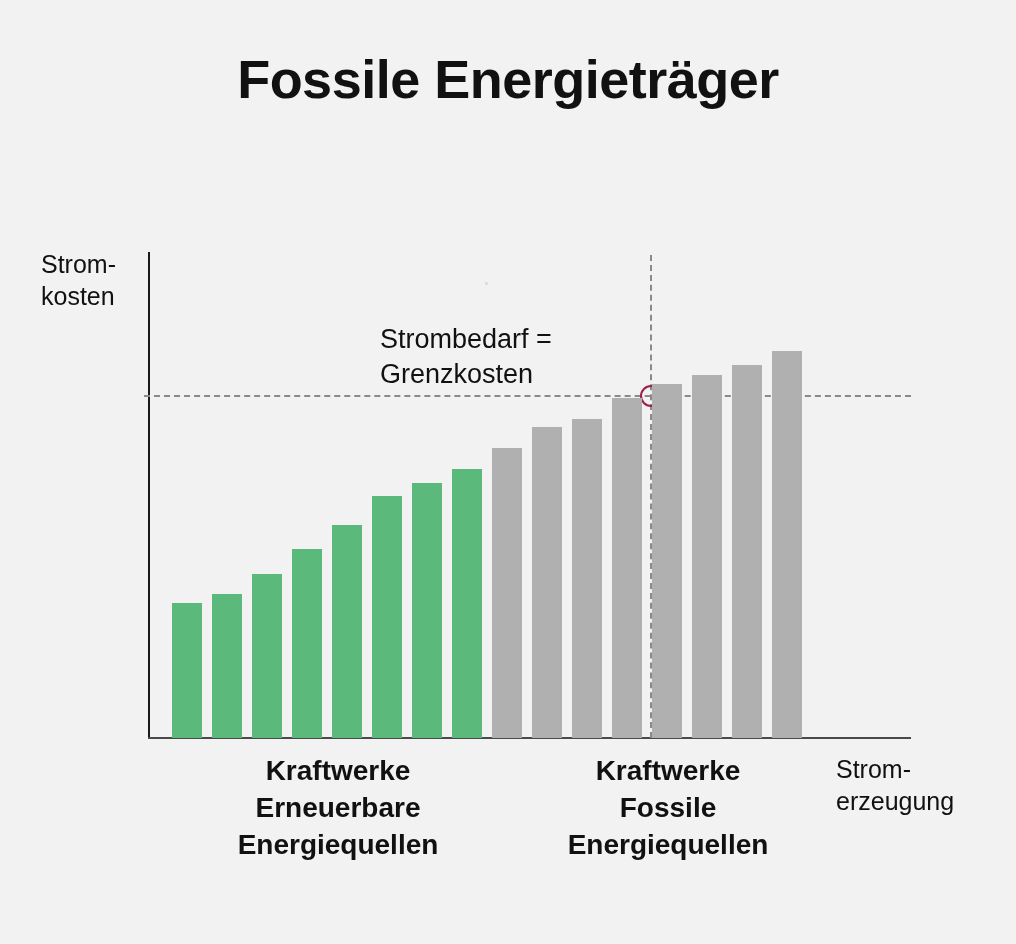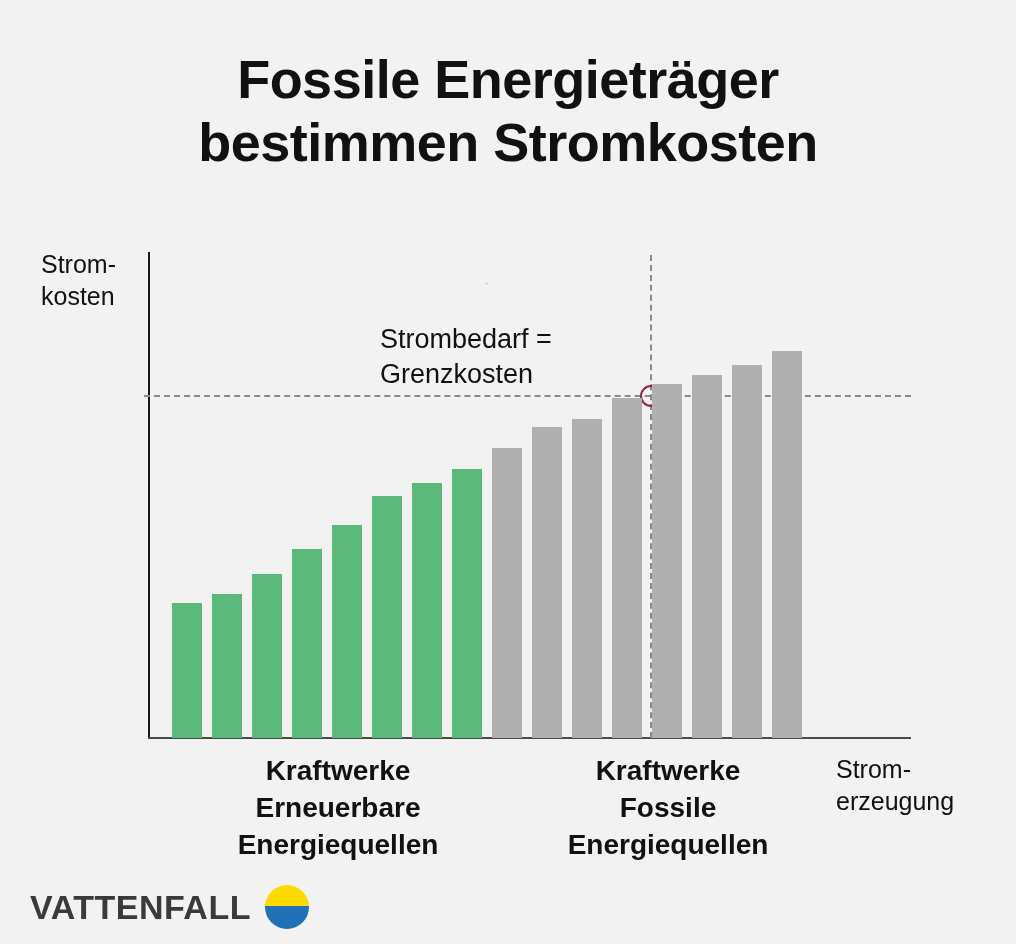--- a/index.html
+++ b/index.html
@@ -213,21 +213,20 @@
     background: #2071b5;
   }
 </style>
 </head>
 <body>
 
 <div id="infographic">
 
   <div class="title-block">
     <span class="title-line line1">Fossile Energieträger</span>
-    <span class="title-line line2">bestimmen Stromkosten</span>
   </div>
 
   <div class="chart-area">
 
     <div class="y-axis-label">Strom-
 kosten</div>
 
     <div class="axis-y-line"></div>
     <div class="axis-x-line"></div>
 
@@ -261,21 +260,14 @@
     <div class="cat-label renewables">Kraftwerke
 Erneuerbare
 Energiequellen</div>
     <div class="cat-label fossils">Kraftwerke
 Fossile
 Energiequellen</div>
     <div class="x-axis-label">Strom-
 erzeugung</div>
   </div>
 
-  <div class="logo">
-    <span class="logo-wordmark">VATTENFALL</span>
-    <span class="logo-mark">
-      <span class="top-half"></span>
-      <span class="bottom-half"></span>
-    </span>
-  </div>
 
 </div>
 
 </body></html>

